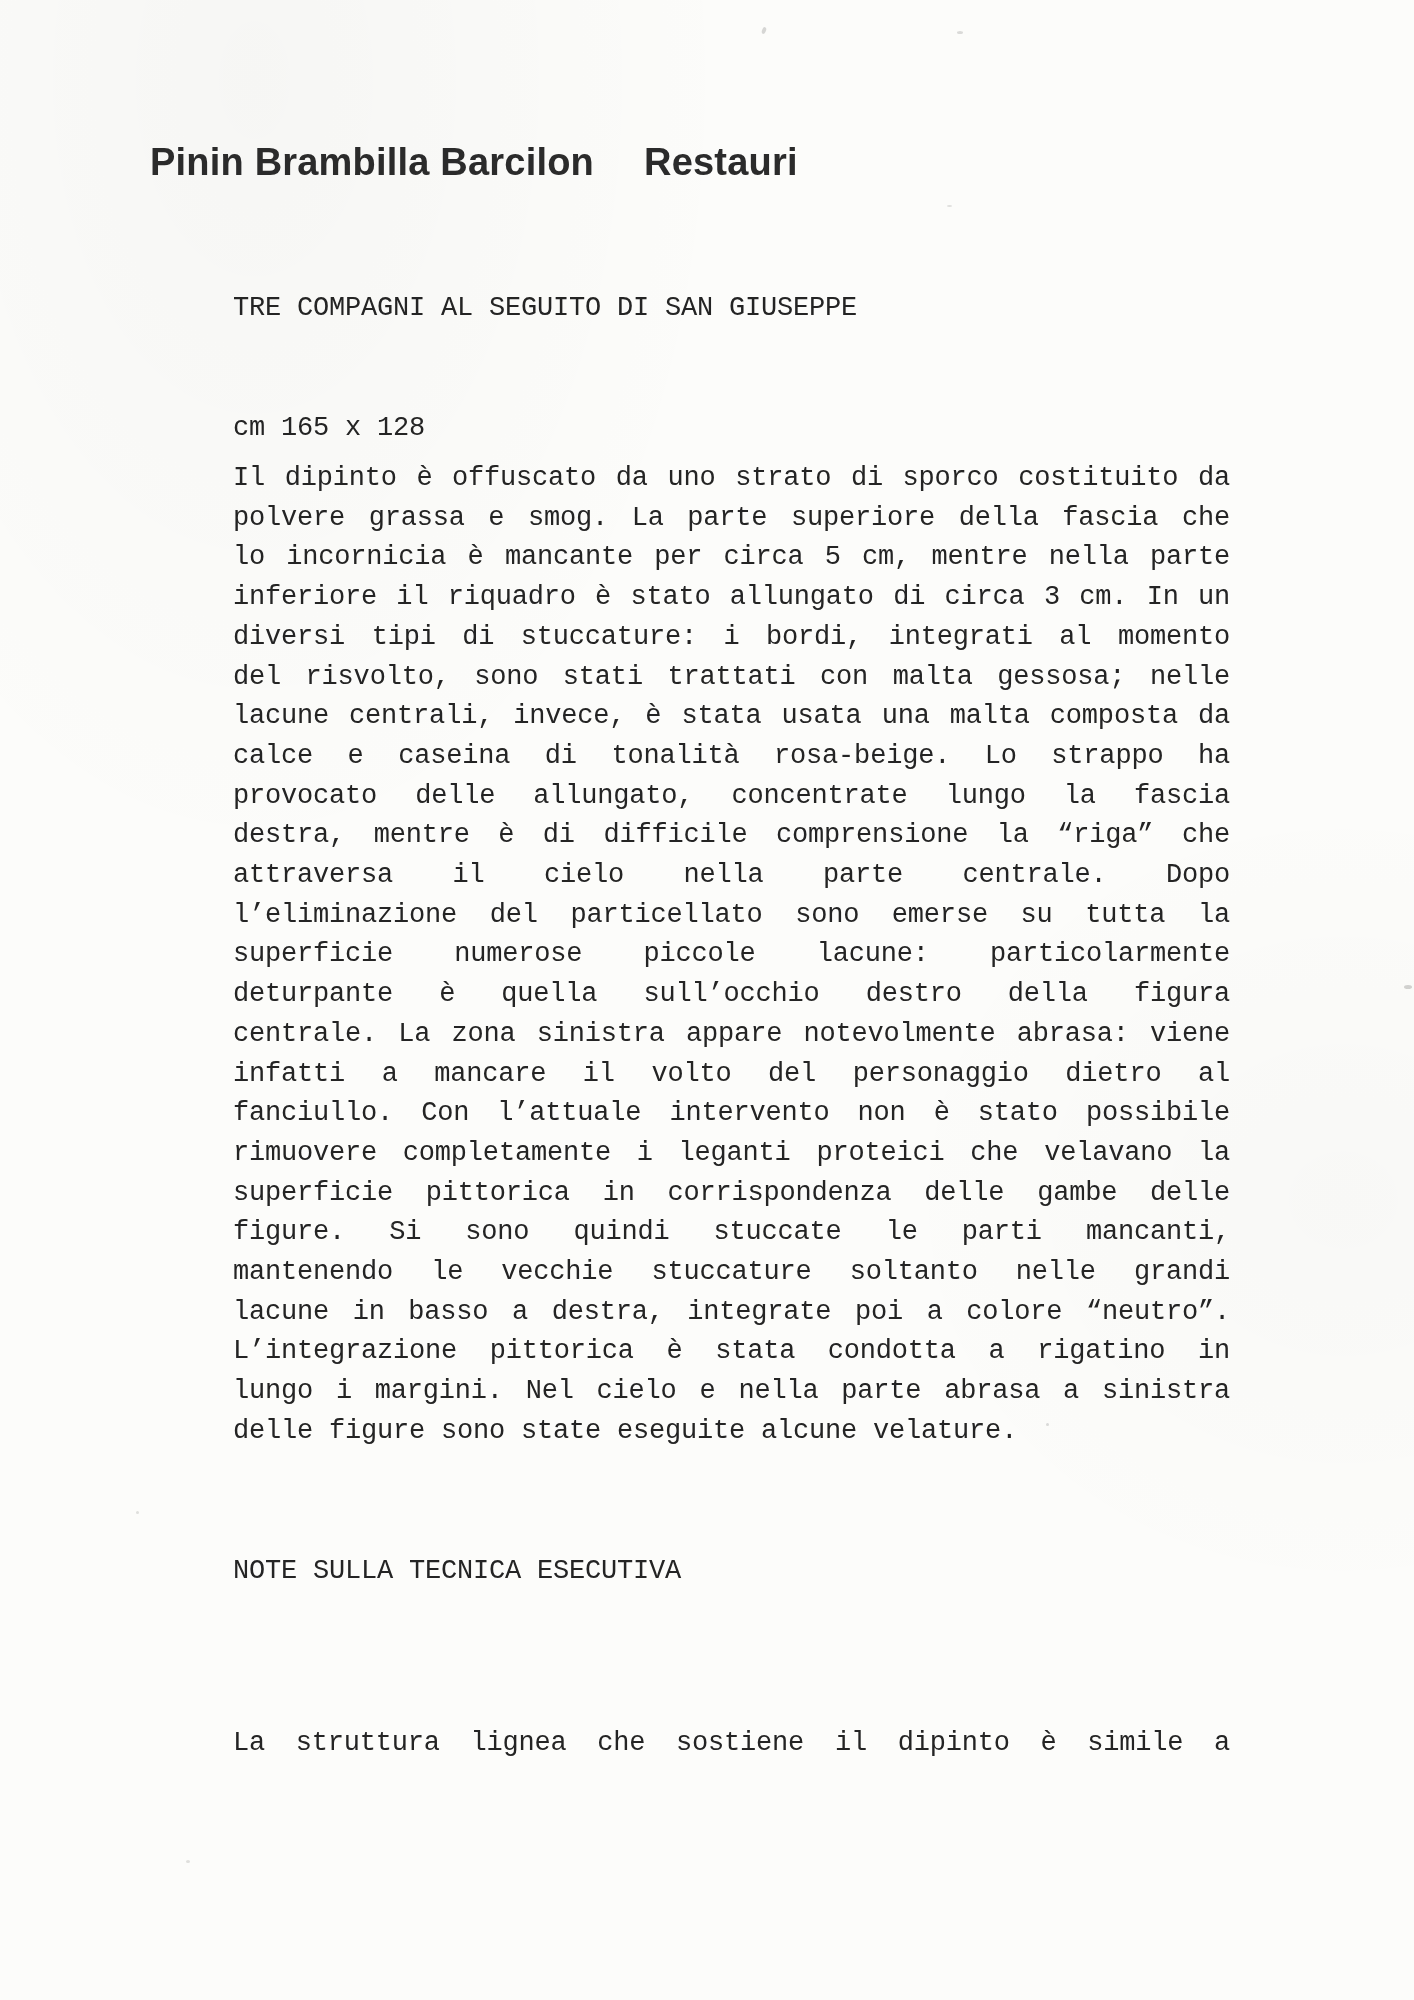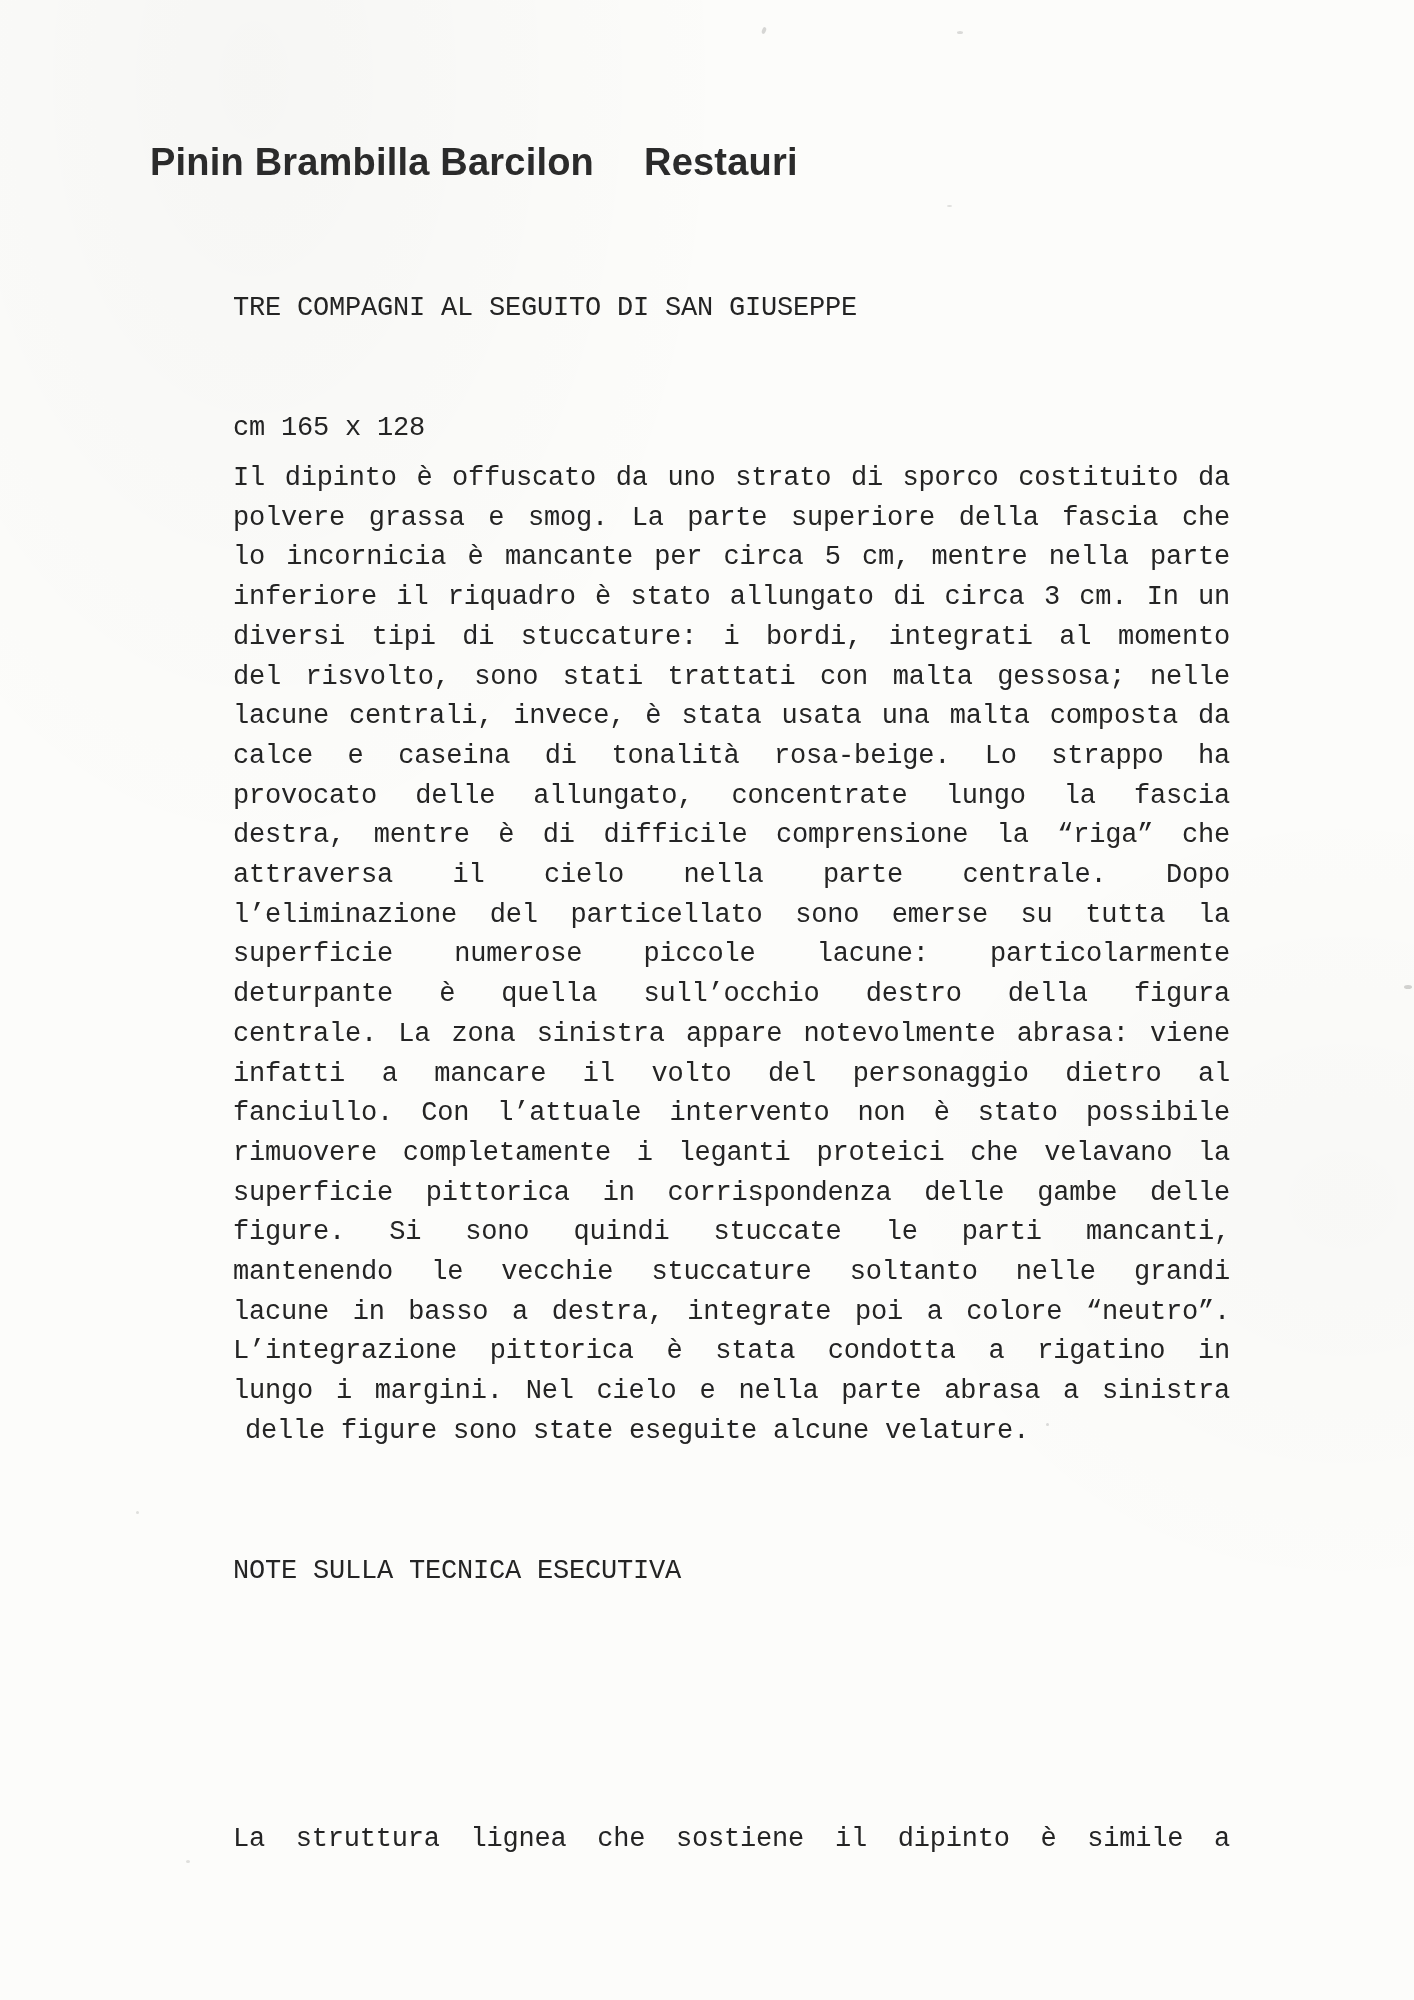--- a/index.html
+++ b/index.html
@@ -53,35 +53,34 @@
     letter-spacing: -0.2px;
   }
   .body-line {
     text-align: justify;
     text-align-last: justify;
     white-space: normal;
   }
   .body-line.no-justify {
     text-align: left;
     text-align-last: left;
-    margin-left: 12px;
   }
   .section-heading {
     position: absolute;
     left: 233px;
     top: 1552px;
     font-size: 27px;
     line-height: 39.7px;
     letter-spacing: -0.2px;
     white-space: pre;
   }
   .section-first-line {
     position: absolute;
     left: 233px;
-    top: 1820px;
+    top: 1724px;
     width: 997px;
     font-size: 27px;
     line-height: 39.7px;
     letter-spacing: -0.2px;
     text-align: justify;
     text-align-last: justify;
   }
   .speck {
     position: absolute;
     background: #a8a8a6;

